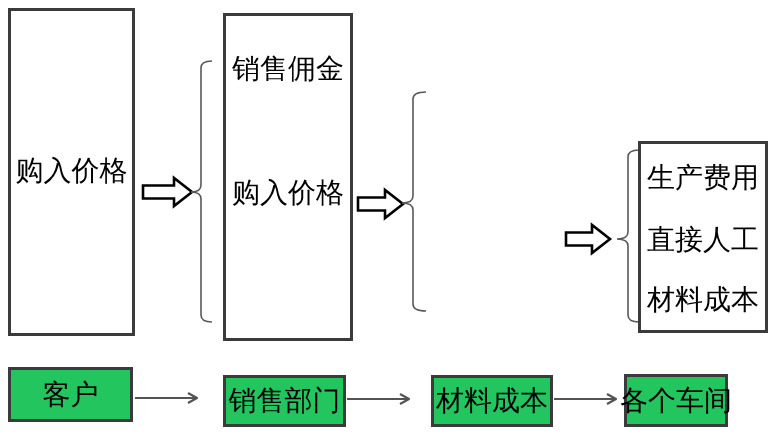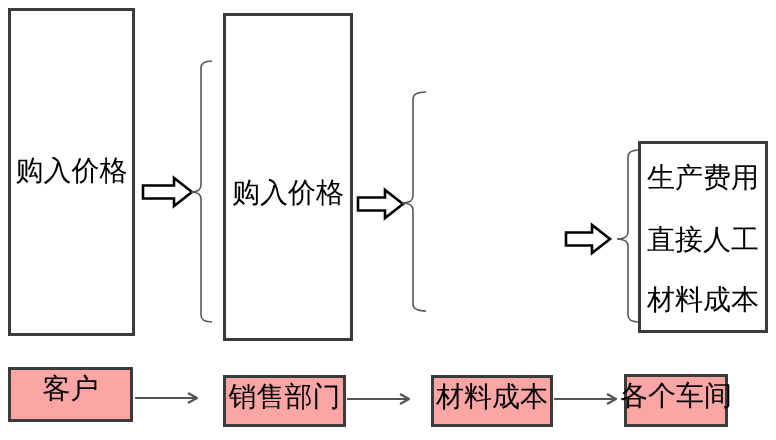--- a/index.html
+++ b/index.html
@@ -8,22 +8,22 @@
     font-family:"Liberation Sans","DejaVu Sans",sans-serif;color:#000;
   }
   .box{
     position:absolute;border:3px solid #3b3b3b;background:#ffffff;box-sizing:border-box;
   }
   .line{
     position:absolute;left:0;right:0;text-align:center;
     font-size:28px;line-height:30px;white-space:nowrap;color:#000;
   }
   .bbox{
-    position:absolute;border:3px solid #3b3b3b;background:#fca5a5;box-sizing:border-box;
-    display:flex;align-items:flex-start;justify-content:center;
+    position:absolute;border:3px solid #3b3b3b;background:#22c55e;box-sizing:border-box;
+    display:flex;align-items:center;justify-content:center;
     font-size:28px;color:#000;white-space:nowrap;
   }
   svg.overlay{position:absolute;left:0;top:0;}
 </style>
 </head>
 <body>
 
 <div id="canvas">
 
   <svg class="overlay" width="776" height="440" viewBox="0 0 776 440">
@@ -39,20 +39,21 @@
     <path d="M135,398 H196 M188,393 L197,398 L188,403" fill="none" stroke="#545454" stroke-width="2.2" stroke-linejoin="round"></path>
     <path d="M347,399 H408 M400,394 L409,399 L400,404" fill="none" stroke="#545454" stroke-width="2.2" stroke-linejoin="round"></path>
     <path d="M554,399 H615 M607,394 L616,399 L607,404" fill="none" stroke="#545454" stroke-width="2.2" stroke-linejoin="round"></path>
   </svg>
 
   <div class="box" style="left:8px;top:8px;width:127px;height:328px;">
     <span class="line" style="top:145px;">购入价格</span>
   </div>
 
   <div class="box" style="left:223px;top:13px;width:130px;height:328px;">
+    <span class="line" style="top:38px;">销售佣金</span>
     <span class="line" style="top:162px;">购入价格</span>
   </div>
 
 
   <div class="box" style="left:638px;top:141px;width:130px;height:192px;">
     <span class="line" style="top:19px;">生产费用</span>
     <span class="line" style="top:81px;">直接人工</span>
     <span class="line" style="top:141px;">材料成本</span>
   </div>
 

